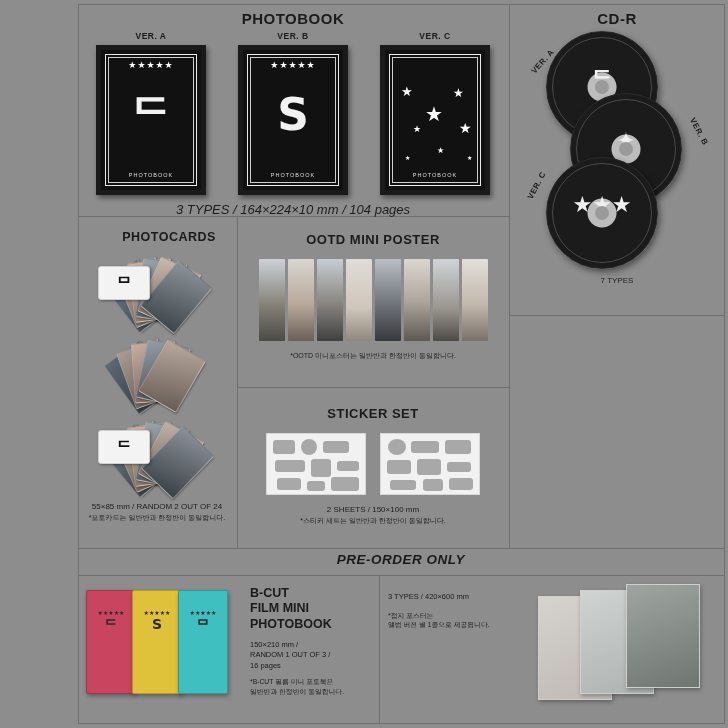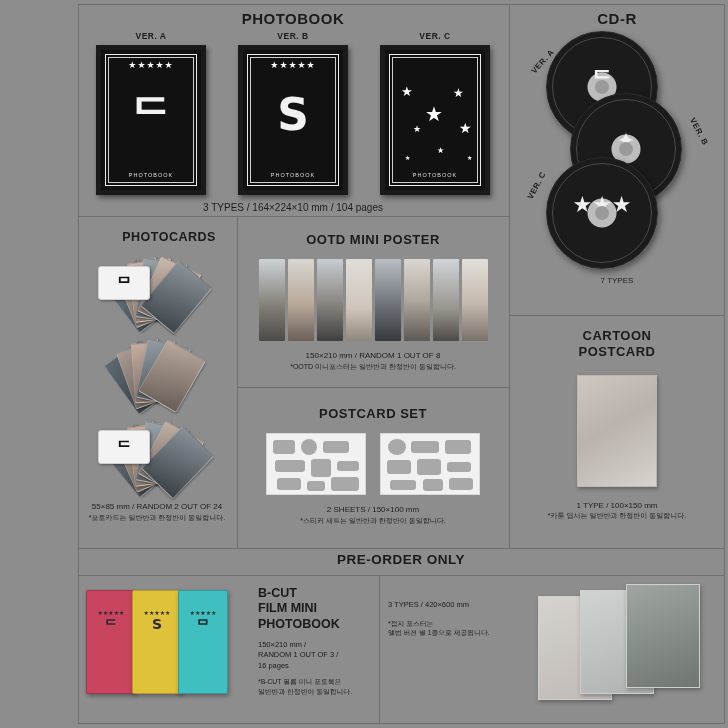--- a/index.html
+++ b/index.html
@@ -39,21 +39,21 @@
     position:absolute; left:0; right:0; top:42%;
     transform:translateY(-40%);
     text-align:center; color:#f2f2f2;
     font-size:44px; font-weight:bold;
     font-family:"DejaVu Sans", sans-serif;
   }
   .pb-stars { position:absolute; left:0; right:0; top:10px; text-align:center; color:#fff; font-size:9px; letter-spacing:1px; }
   .pb-sub { position:absolute; left:0; right:0; bottom:12px; text-align:center; color:#ddd; font-size:5.5px; letter-spacing:1px; }
   .pb-c-stars { position:absolute; inset:0; }
   .pb-c-stars span { position:absolute; color:#fff; }
-  #photobook .caption { margin-top:6px; font-size:10px; }
+  #photobook .caption { margin-top:6px; font-size:13px;font-style:italic; }
 
   
   #cdr { left:510px; top:4px; width:214px; height:374px; }
   #cdr .title { font-size:15px; margin-top:6px; }
   .cd-stack { position:relative; height:250px; margin-top:4px; }
   .cd {
     position:absolute; width:112px; height:112px; border-radius:50%;
     background:radial-gradient(circle at 50% 50%, #bdbdbd 0 14px, #1b1b1b 15px 100%);
     border:1px solid #2a2a2a;
     box-shadow:2px 3px 6px rgba(0,0,0,.45);
@@ -122,44 +122,44 @@
   .postcard {
     width:80px; height:112px; margin:14px auto 0;
     background:linear-gradient(150deg,#cfc8c0,#b9b2ad 45%,#d8d3cd);
     border:1px solid #bdb8b4; box-shadow:1px 2px 4px rgba(0,0,0,.3);
     filter:blur(.6px);
   }
   #cartoon .caption { margin-top:14px; }
 
   
   #preorder-title { left:78px; top:552px; width:646px; }
-  #preorder-title .title { font-size:13.5px; }
+  #preorder-title .title { font-size:13.5px;font-style:italic; }
 
   #bcut { left:78px; top:578px; width:300px; height:146px; }
   .bcut-books { position:absolute; left:8px; top:10px; width:160px; height:110px; }
   .bcut-book {
     position:absolute; width:50px; height:104px; border-radius:2px;
     box-shadow:1px 2px 4px rgba(0,0,0,.35);
     border:1px solid rgba(0,0,0,.2);
     font-size:4.5px; color:#2b2b2b; padding:4px 3px; overflow:hidden;
   }
   .bcut-book .bk-stars { text-align:center; font-size:6px; margin-top:14px; }
   .bcut-book .bk-glyph { text-align:center; font-size:14px; font-weight:bold; font-family:"DejaVu Sans", sans-serif; }
   .bk1 { left:0; top:2px; background:#c9455f; }
   .bk2 { left:46px; top:2px; background:#e0c13a; }
   .bk3 { left:92px; top:2px; background:#3fbfbf; }
-  .bcut-text { position:absolute; left:172px; top:8px; width:120px;margin-left:8px; }
+  .bcut-text { position:absolute; left:172px; top:8px; width:120px; }
   .bcut-text h3 { margin:0; font-size:12.5px; line-height:1.22; font-weight:bold; }
   .bcut-text p { margin:8px 0 0; font-size:7.5px; line-height:1.4; }
   .bcut-text .note { font-size:6.8px; margin-top:6px; }
 
   #folded { left:380px; top:578px; width:344px; height:146px; }
   .folded-text { position:absolute; left:8px; top:8px; width:140px; }
   .folded-text h3 { margin:0; font-size:12.5px; line-height:1.22; font-weight:bold; }
-  .folded-text p { margin:14px 0 0; font-size:7.5px; line-height:1.4; }
+  .folded-text p { margin:6px 0 0; font-size:7.5px; line-height:1.4; }
   .folded-text .note { font-size:6.8px; margin-top:8px; }
   .posters { position:absolute; right:6px; top:6px; width:180px; height:124px; }
   .poster {
     position:absolute; width:74px; height:104px;
     border:1px solid #cfcfcf; box-shadow:1px 2px 4px rgba(0,0,0,.3);
   }
   .p1 { left:0; top:12px; background:linear-gradient(160deg,#d6d2cd,#bfbab6); }
   .p2 { left:42px; top:6px; background:linear-gradient(160deg,#cfd3d2,#aeb3b2); }
   .p3 { left:88px; top:0px; background:linear-gradient(160deg,#9fa6a2,#6f7570); }
 </style>
@@ -295,27 +295,26 @@
       <div style="background:linear-gradient(180deg,#cdd2d6,#7f7c74 60%,#4b4a46);"></div>
       <div style="background:linear-gradient(180deg,#d9d6d0,#b9a99a 55%,#6a6058);"></div>
       <div style="background:linear-gradient(180deg,#c6cdd2,#8f8b86 50%,#3f3f3f);"></div>
       <div style="background:linear-gradient(180deg,#e0ddd7,#cfc6bb 60%,#8f867d);"></div>
       <div style="background:linear-gradient(180deg,#b9bfc4,#6f737a 55%,#37393d);"></div>
       <div style="background:linear-gradient(180deg,#dad6cf,#b0a89f 50%,#5d5853);"></div>
       <div style="background:linear-gradient(180deg,#cfd4d7,#9a968f 60%,#4d4b47);"></div>
       <div style="background:linear-gradient(180deg,#e3dfd9,#c2b8ad 55%,#7a7169);"></div>
     </div>
     <div class="caption">
-      <div>150×210 mm / RANDOM 1 OUT OF 8</div>
       <div class="note">*OOTD 미니포스터는 일반반과 한정반이 동일합니다.</div>
     </div>
   </section>
 
   <section class="panel" id="sticker">
-    <div class="title">POSTCARD SET</div>
+    <div class="title">STICKER SET</div>
     <div class="sticker-sheets">
       <div class="sheet">
         <i style="left:6px;top:6px;width:22px;height:14px;"></i>
         <i style="left:34px;top:5px;width:16px;height:16px;border-radius:50%;"></i>
         <i style="left:56px;top:7px;width:26px;height:12px;"></i>
         <i style="left:8px;top:26px;width:30px;height:12px;"></i>
         <i style="left:44px;top:25px;width:20px;height:18px;"></i>
         <i style="left:70px;top:27px;width:22px;height:10px;"></i>
         <i style="left:10px;top:44px;width:24px;height:12px;"></i>
         <i style="left:40px;top:47px;width:18px;height:10px;"></i>
@@ -332,31 +331,20 @@
         <i style="left:42px;top:45px;width:20px;height:12px;"></i>
         <i style="left:68px;top:44px;width:24px;height:12px;"></i>
       </div>
     </div>
     <div class="caption">
       <div>2 SHEETS / 150×100 mm</div>
       <div class="note">*스티커 세트는 일반반과 한정반이 동일합니다.</div>
     </div>
   </section>
 
-  <section class="panel" id="cartoon">
-    <div class="title">
-      <div>CARTOON</div>
-      <div>POSTCARD</div>
-    </div>
-    <div class="postcard"></div>
-    <div class="caption">
-      <div>1 TYPE / 100×150 mm</div>
-      <div class="note">*카툰 엽서는 일반반과 한정반이 동일합니다.</div>
-    </div>
-  </section>
 
   <section class="panel" id="preorder-title">
     <div class="title">PRE-ORDER ONLY</div>
   </section>
 
   <section class="panel" id="bcut">
     <div class="bcut-books">
       <div class="bcut-book bk1" style="background: rgb(201, 69, 95);">
         <div class="bk-stars">★★★★★</div>
         <div class="bk-glyph">ᄃ</div>

